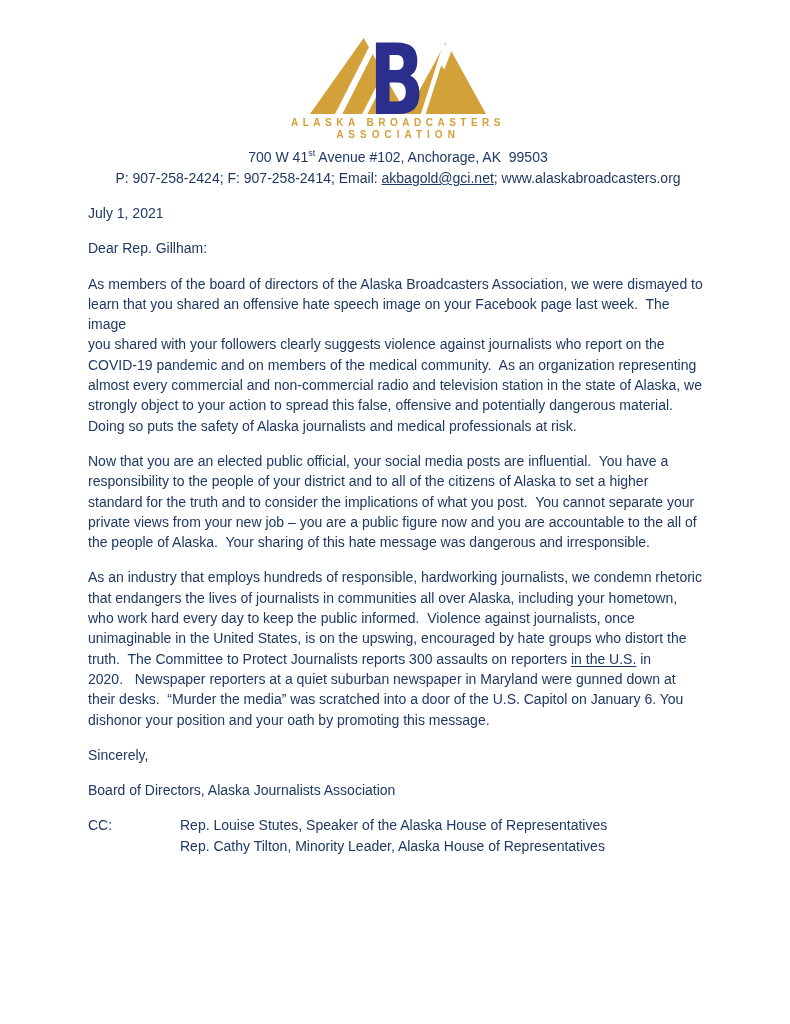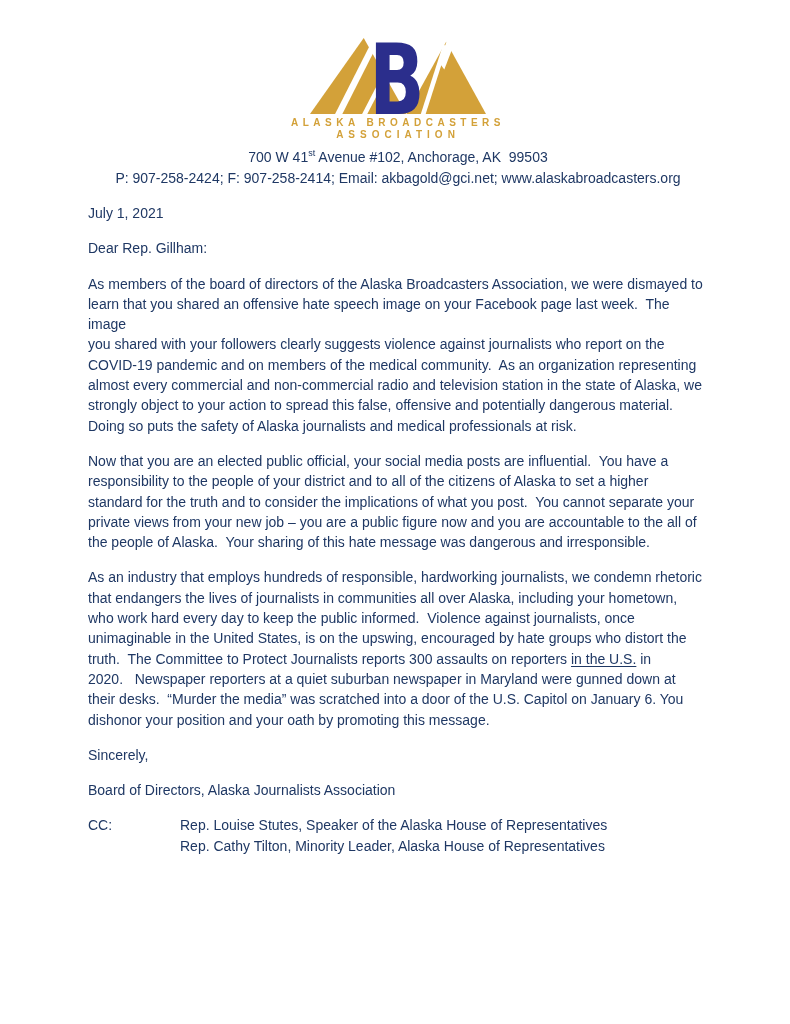--- a/index.html
+++ b/index.html
@@ -22,21 +22,21 @@
     font-size: 10px;
     font-weight: bold;
     letter-spacing: 4.5px;
     margin-top: 3px;
     white-space: nowrap;
   }
   .wordmark2 { margin-top: 1px; letter-spacing: 5px; }
   .addr-line { margin-top: 8px; line-height: 19px; white-space: pre-wrap; }
   .contact-line { margin-top: 2px; line-height: 19px; white-space: pre-wrap; }
   .addr-line sup { font-size: 9px; vertical-align: super; line-height: 0; text-align: right; }
-  .email-link { color: inherit; cursor: pointer; }
+  .email-link { color: inherit; text-decoration: underline; cursor: pointer; }
   .block { margin-top: 15px; line-height: 20.3px; white-space: pre-wrap; }
   .recipient { line-height: 20px; }
   .para { margin: 15px 0 0 0; }
   .cc-row { display: flex; margin-top: 15px; line-height: 20.3px; gap: 40px; }
   .cc-label { width: 52px; flex: 0 0 52px; }
   .cc-lines { white-space: pre-wrap; }
   u { text-underline-offset: 2px; }
 </style>
 </head>
 <body>

